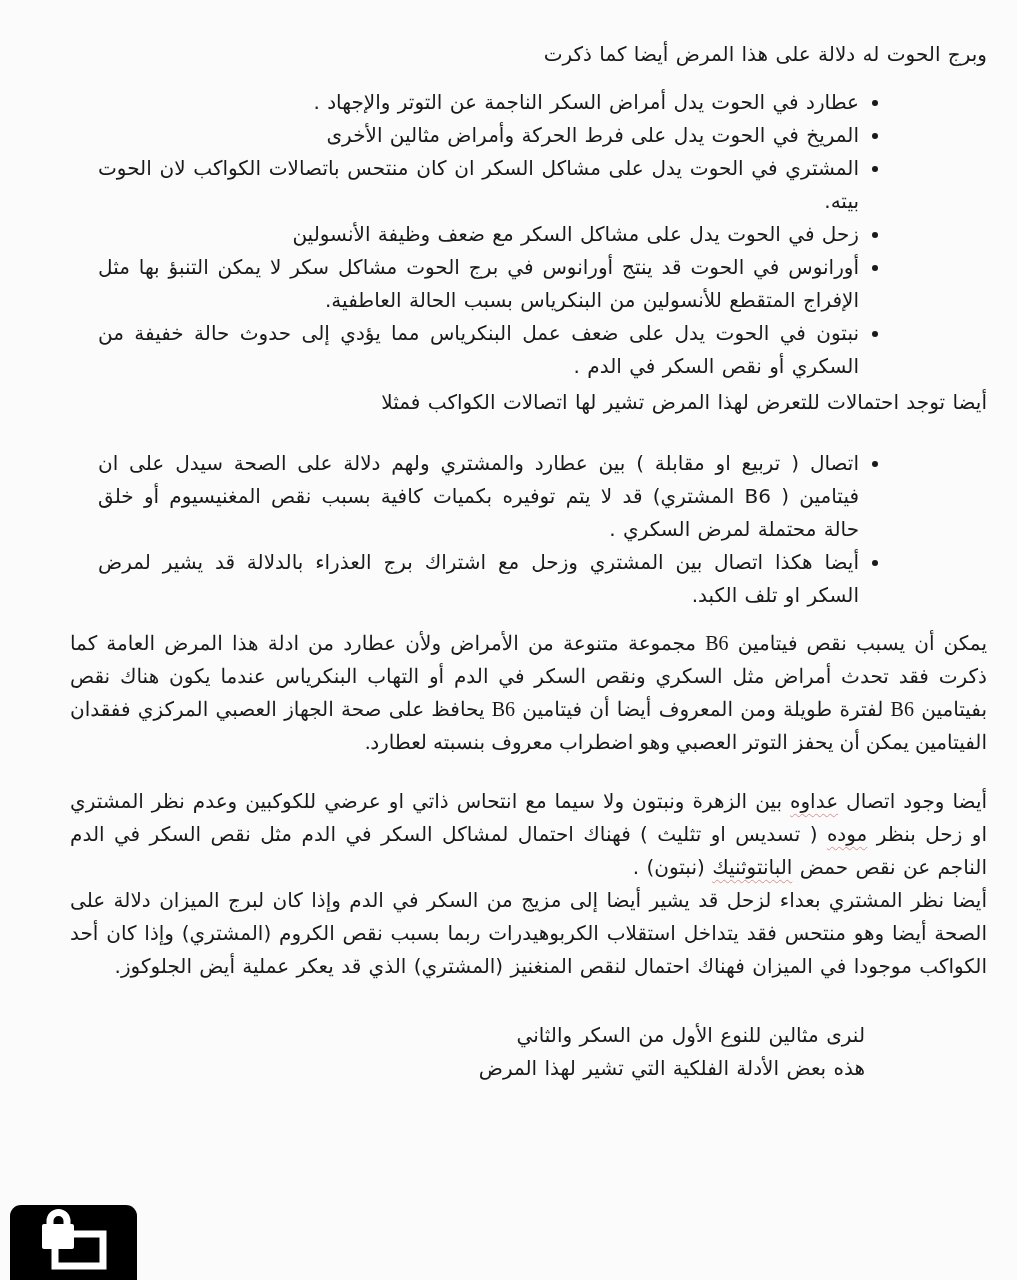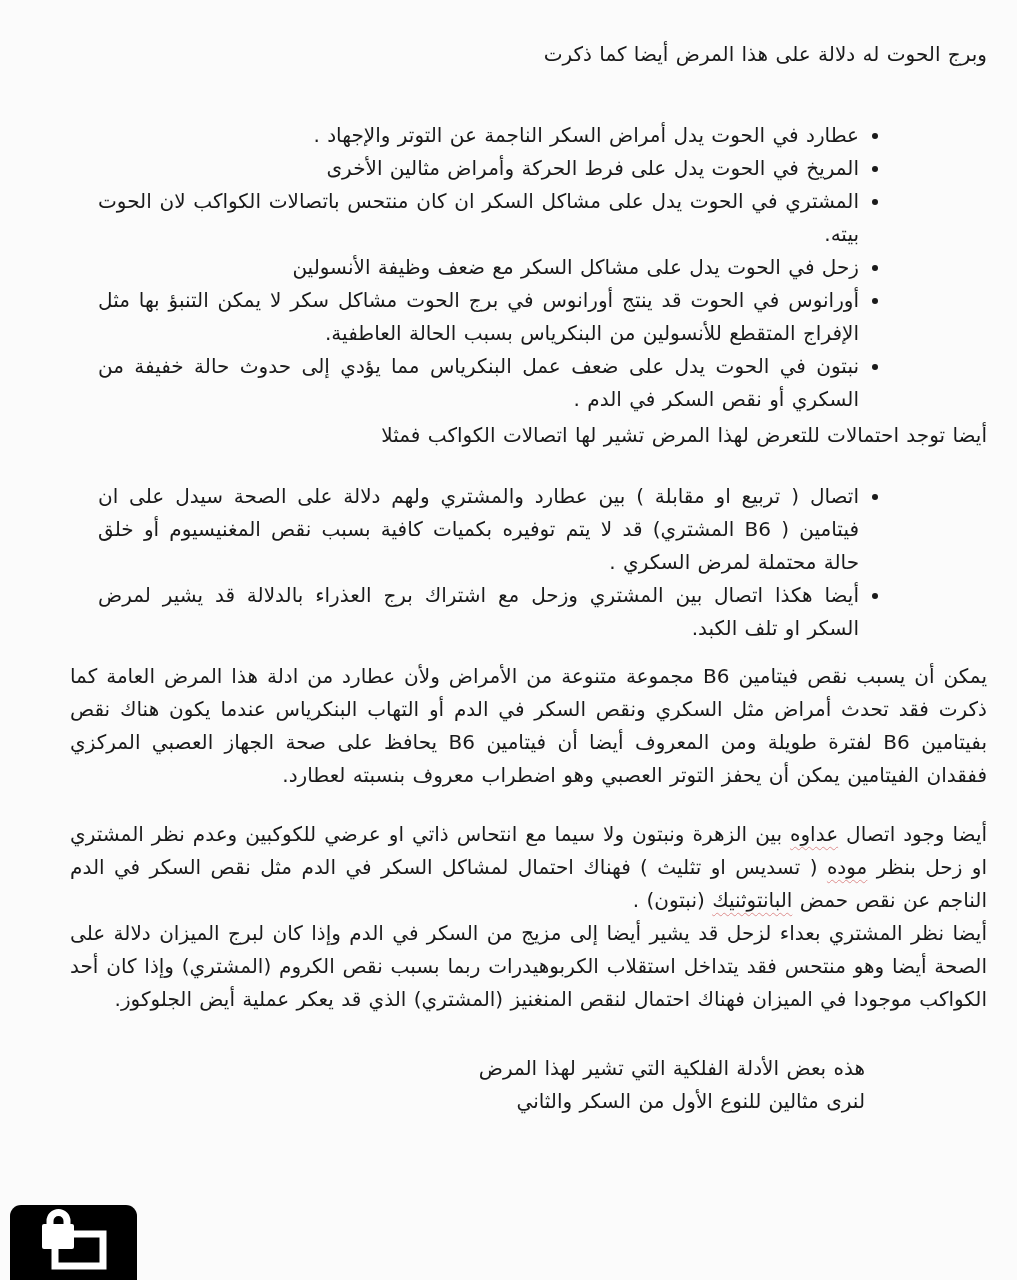--- a/index.html
+++ b/index.html
@@ -32,24 +32,24 @@
     list-style: disc outside;
   }
   ul.bullets li {
     margin: 0;
     padding: 0;
   }
   p.para {
     margin: 0;
   }
   #pisces-intro   { margin-top: 18px; }
-  #pisces-list    { margin-top: 48px; }
+  #pisces-list    { margin-top: 15px; }
   #aspects-intro  { margin-top: 3px; }
   #aspects-list   { margin-top: 28px; }
-  #p-b6           { margin-top: 15px; }
+  #p-b6           { margin-top: 15px; font-family: Liberation Serif, serif; }
   #p-venus        { margin-top: 26px; }
   #p-jupiter      { margin-top: 0; }
   .closing {
     margin-top: 36px;
     padding-left: 0;
     padding-right: 122px;
     text-align: right;
   }
   .closing div { white-space: nowrap; }
   .misspelled {
@@ -116,22 +116,22 @@
       </li>
     </ul>
 
   <p class="para" id="p-b6">يمكن أن يسبب نقص فيتامين B6 مجموعة متنوعة من الأمراض ولأن عطارد من ادلة هذا المرض العامة كما ذكرت فقد تحدث أمراض مثل السكري ونقص السكر في الدم أو التهاب البنكرياس عندما يكون هناك نقص بفيتامين B6 لفترة طويلة ومن المعروف أيضا أن فيتامين B6 يحافظ على صحة الجهاز العصبي المركزي ففقدان الفيتامين يمكن أن يحفز التوتر العصبي وهو اضطراب معروف بنسبته لعطارد.</p>
 
   <p class="para" id="p-venus">أيضا وجود اتصال <span class="misspelled">عداوه</span> بين الزهرة ونبتون ولا سيما مع انتحاس ذاتي او عرضي للكوكبين وعدم نظر المشتري او زحل بنظر <span class="misspelled">موده</span> ( تسديس او تثليث ) فهناك احتمال لمشاكل السكر في الدم مثل نقص السكر في الدم الناجم عن نقص حمض <span class="misspelled">البانتوثنيك</span> (نبتون) .</p>
 
   <p class="para" id="p-jupiter">أيضا نظر المشتري بعداء لزحل قد يشير أيضا إلى مزيج من السكر في الدم وإذا كان لبرج الميزان دلالة على الصحة أيضا وهو منتحس فقد يتداخل استقلاب الكربوهيدرات ربما بسبب نقص الكروم (المشتري) وإذا كان أحد الكواكب موجودا في الميزان فهناك احتمال لنقص المنغنيز (المشتري) الذي قد يعكر عملية أيض الجلوكوز.</p>
 
   <div class="closing">
+    <div>لنرى مثالين للنوع الأول من السكر والثاني</div>
     <div>هذه بعض الأدلة الفلكية التي تشير لهذا المرض</div>
-    <div>لنرى مثالين للنوع الأول من السكر والثاني</div>
   </div>
 
 </div>
 
 <div class="overlay-icon">
   <svg width="127" height="90" viewBox="0 0 127 90">
     <rect x="0" y="0" width="127" height="90" rx="11" fill="#000000"></rect>
     <rect x="45" y="29" width="48" height="32" fill="none" stroke-width="7" stroke="#ffffff"></rect>
     <path d="M40 20 v-4 a8.5 8.5 0 0 1 17 0 v4" fill="none" stroke-width="7" stroke="#ffffff"></path>
     <rect x="32" y="19" width="32" height="25" rx="2" fill="#ffffff"></rect>

